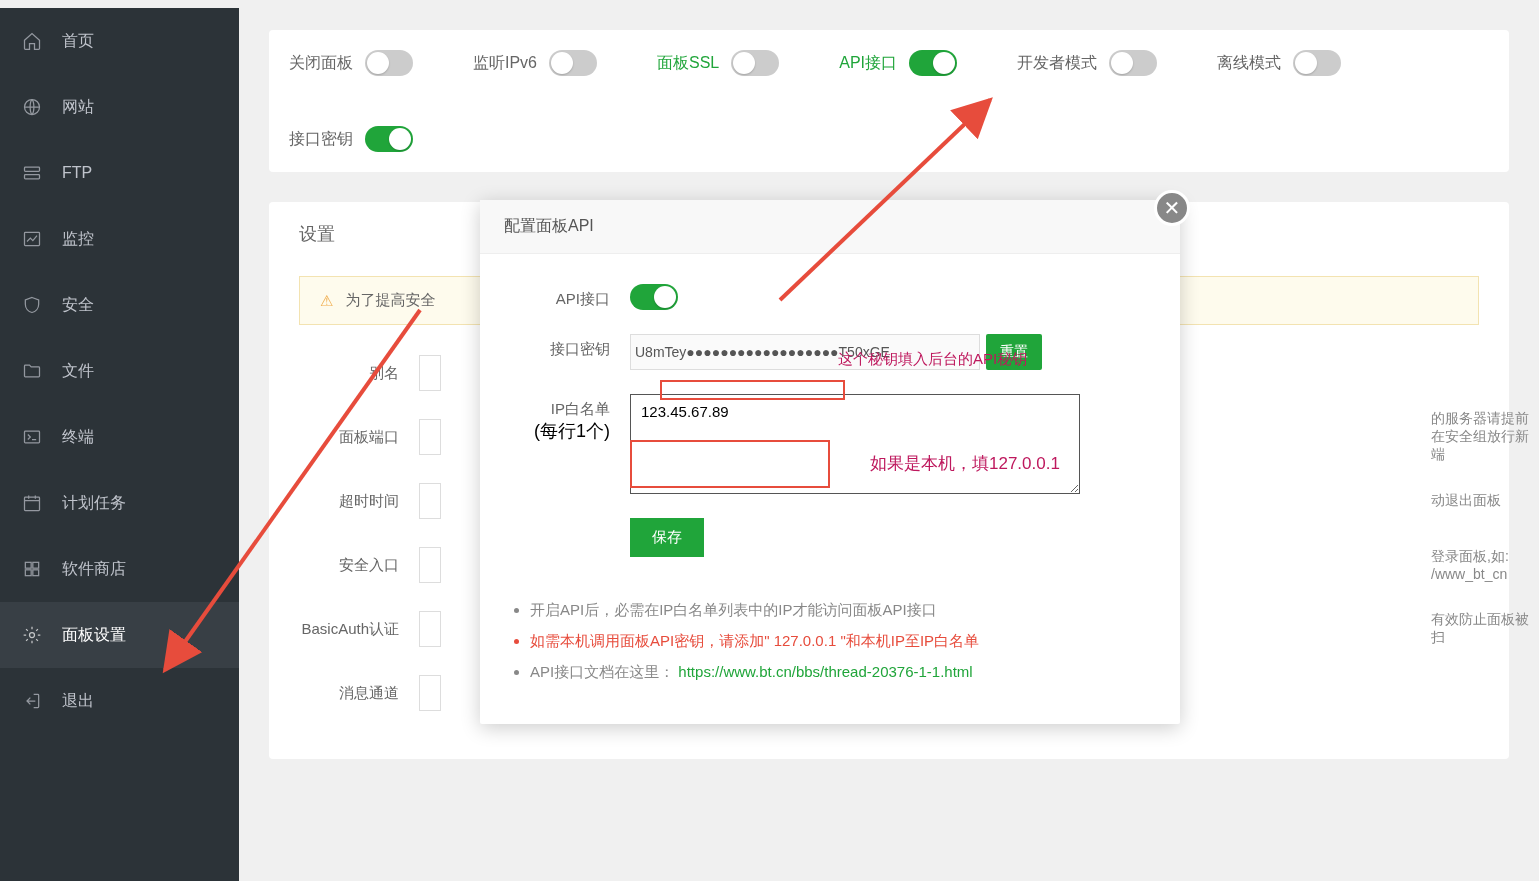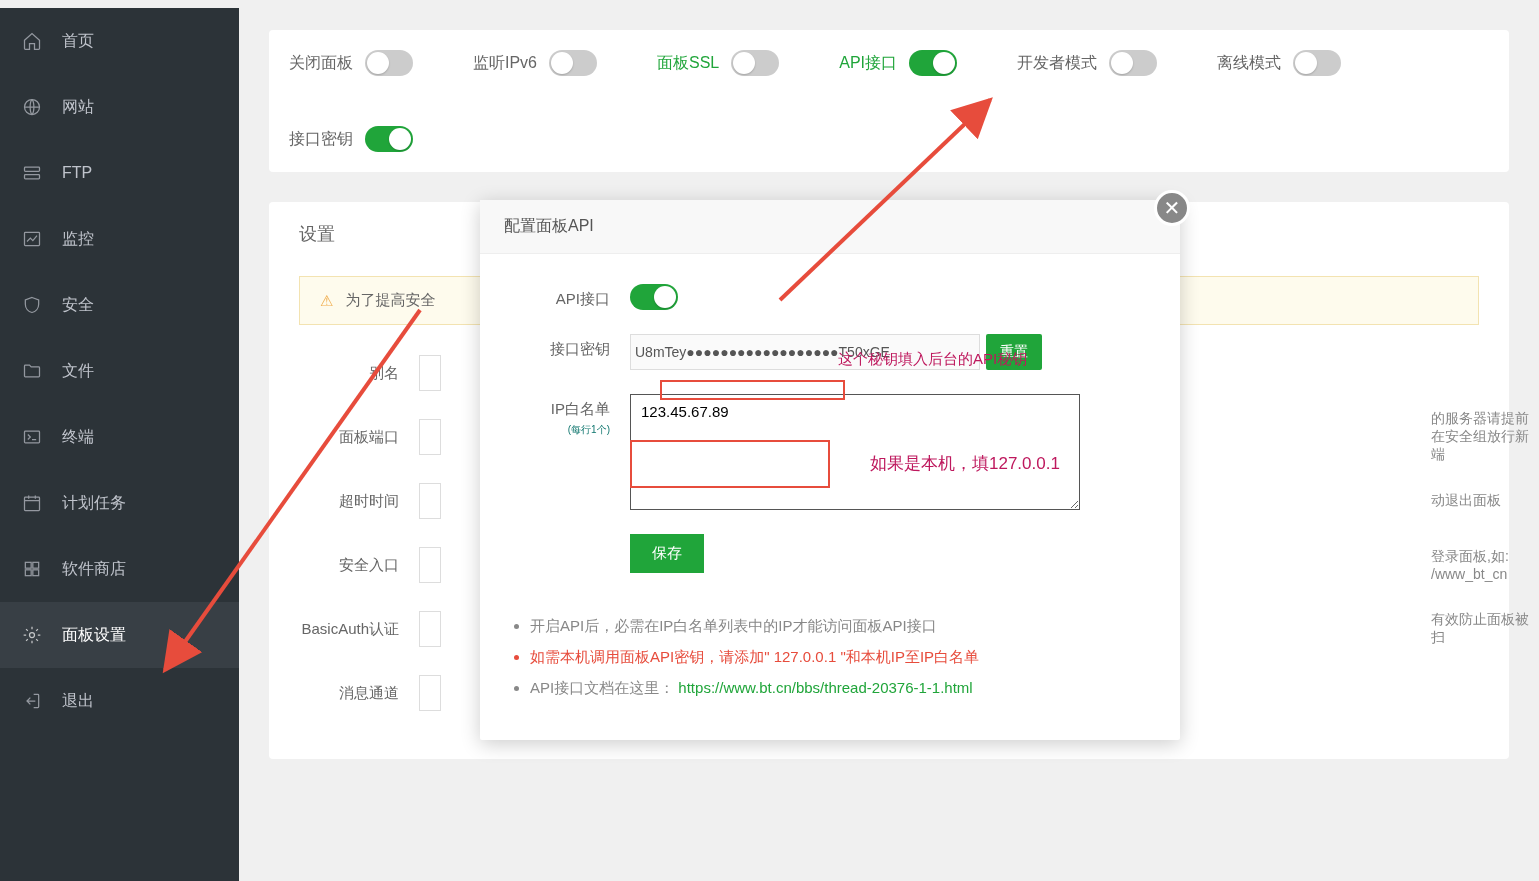--- a/index.html
+++ b/index.html
@@ -38,24 +38,24 @@
 
 .arrow-svg { position: absolute; pointer-events: none; z-index: 50; }
 
 
 .modal { position: absolute; left: 480px; top: 200px; width: 700px; background: #fff; border-radius: 2px; box-shadow: 0 4px 20px rgba(0,0,0,.2); z-index: 40; }
 .modal-header { background: #f8f8f8; border-bottom: 1px solid #eee; padding: 16px 24px; font-size: 16px; color: #555; }
 .modal-close { position: absolute; right: -10px; top: -10px; width: 36px; height: 36px; background: #888; border-radius: 50%; display: flex; align-items: center; justify-content: center; color: #fff; font-size: 20px; cursor: pointer; z-index: 41; border: 3px solid #fff; }
 .modal-body { padding: 30px 30px 20px 30px; }
 .m-row { display: flex; align-items: flex-start; margin-bottom: 24px; }
 .m-label { width: 120px; text-align: right; padding-right: 20px; font-size: 15px; color: #666; padding-top: 6px; }
-.m-label .sub { font-size: 10px; color: #0f766e; }
+.m-label .sub { font-size: 18px; color: #000000; }
 .key-input { width: 350px; height: 36px; border: 1px solid #ddd; background: #fafafa; padding: 0 4px; font-size: 14px; color: #555; }
 .reset-btn { height: 36px; background: #20a53a; color: #fff; border: none; padding: 0 14px; font-size: 14px; margin-left: 6px; cursor: pointer; border-radius: 2px; }
-.ip-textarea { width: 450px; height: 116px; border: 1px solid #555; padding: 8px 10px; font-size: 15px; resize: both; font-family: inherit; }
+.ip-textarea { width: 450px; height: 100px; border: 1px solid #555; padding: 8px 10px; font-size: 15px; resize: both; font-family: inherit; }
 .save-btn { background: #20a53a; color: #fff; border: none; padding: 10px 22px; font-size: 15px; cursor: pointer; border-radius: 0; }
 .modal-hints { padding: 0 30px 30px 50px; }
 .modal-hints li { list-style: disc; margin-bottom: 12px; color: #888; font-size: 15px; }
 .modal-hints li.red { color: #e74c3c; }
 .modal-hints a { color: #20a53a; text-decoration: none; }
 
 
 .red-box { position: absolute; border: 2px solid #e74c3c; z-index: 45; pointer-events: none; }
 .red-text { position: absolute; color: #be185d; font-size: 15px; z-index: 46; pointer-events: none; }
 </style>

